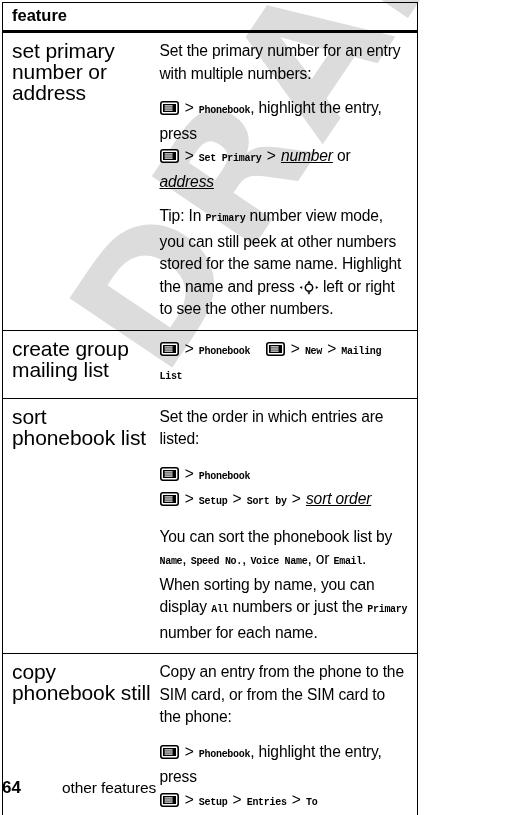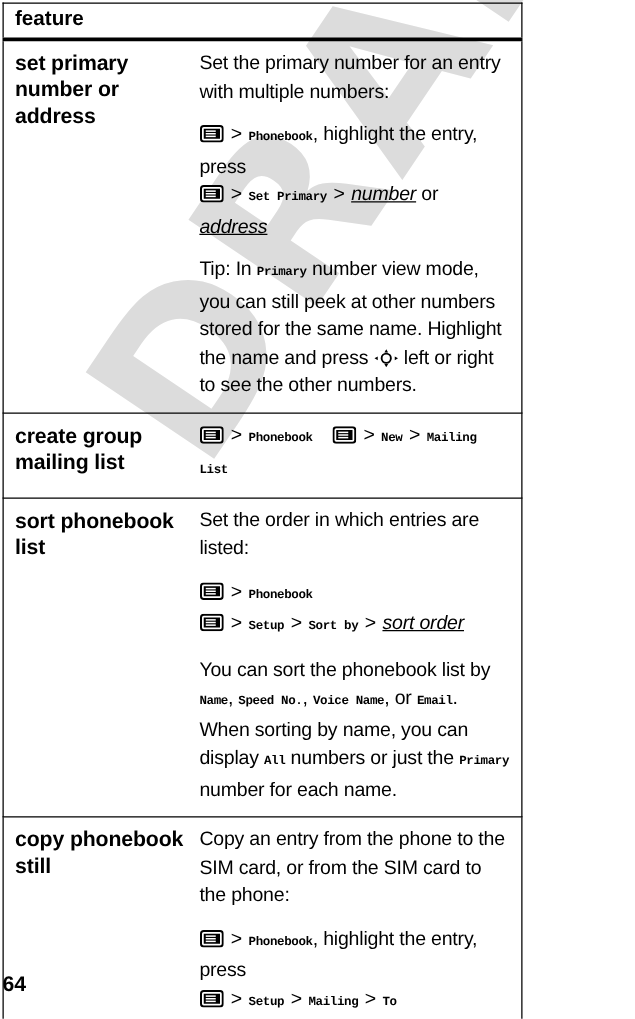--- a/index.html
+++ b/index.html
@@ -87,22 +87,22 @@
     width: 157px;
     padding: 7px 6px 9px 9px;
     border-right: none !important;
   }
   td.col-desc {
     padding: 7px 8px 9px 0px;
     border-left: none !important;
   }
 
   .term {
-    font-weight: bold;
-    font-size: 17px;
+    font-weight: normal;
+    font-size: 21px;
     line-height: 21px;
     letter-spacing: -0.1px;
   }
 
   .desc {
     font-size: 15.6px;
     line-height: 22.5px;
     letter-spacing: -0.15px;
   }
   .desc p {
@@ -378,29 +378,30 @@
                   <rect x="0.8" y="0.8" width="17.4" height="12.4" rx="2.2" ry="2.2" fill="#fff" stroke="#000" stroke-width="1.6"></rect>
                   <rect x="3.0" y="3.0" width="13.0" height="8.0" fill="#000"></rect>
                   <rect x="4.6" y="4.3" width="8.0" height="1.2" fill="#fff"></rect>
                   <rect x="4.6" y="6.4" width="8.0" height="1.2" fill="#fff"></rect>
                   <rect x="4.6" y="8.5" width="8.0" height="1.2" fill="#fff"></rect>
                 </svg>
               </span>
               <span class="gt">&gt;</span>
               <b class="ui">Setup</b>
               <span class="gt">&gt;</span>
-              <b class="ui">Mailing</b>
+              <b class="ui">Entries</b>
               <span class="gt">&gt;</span>
               <b class="ui">To</b>
             </p>
 
           </div>
         </td>
       </tr>
 
     </tbody>
   </table>
 
   <div class="footer">
     <div class="footer-pageno">64</div>
+    <div class="footer-section">other features</div>
   </div>
 
 </div>
 
 </body></html>

